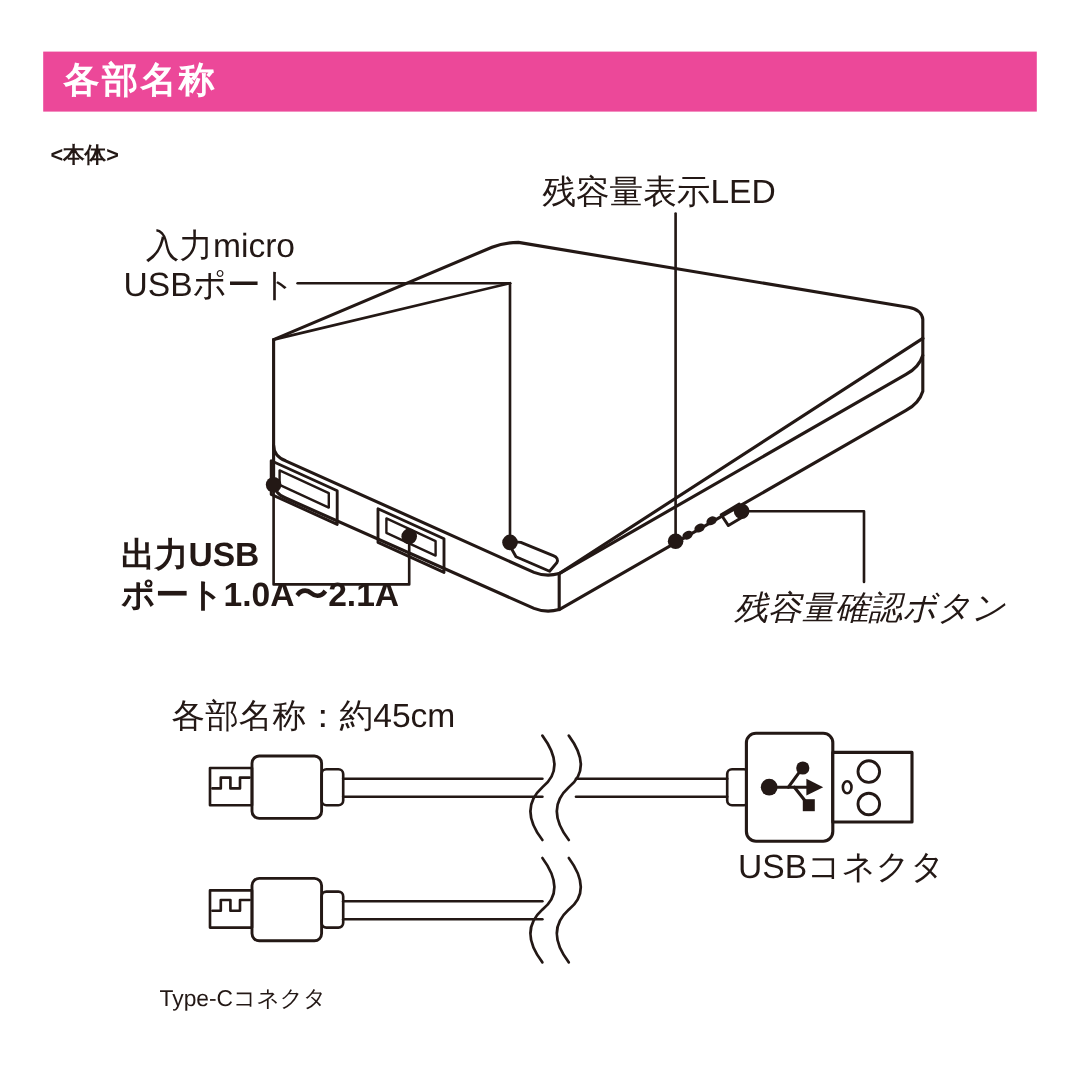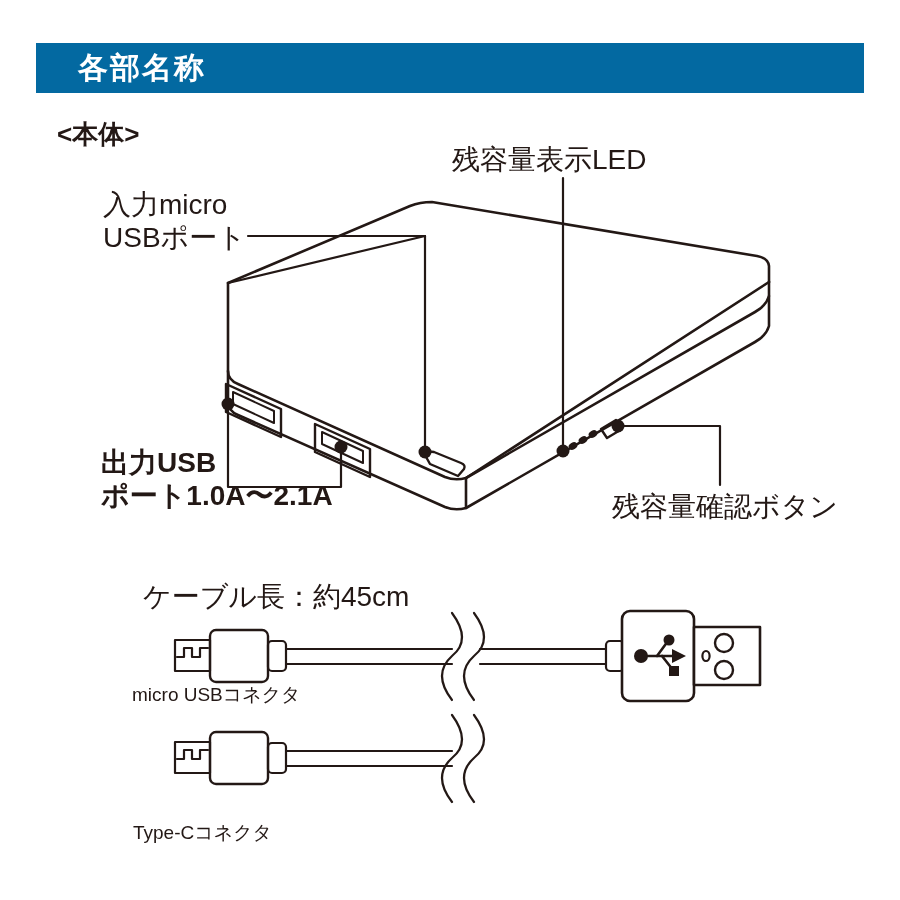--- a/index.html
+++ b/index.html
@@ -14,67 +14,65 @@
     position: relative;
     width: 900px; height: 900px;
     background: #ffffff;
   }
 
   
   .header-bar {
     position: absolute;
     left: 36px; top: 43px;
     width: 828px; height: 50px;
-    background: #0369a1;
+    background: #ec4899;
     display: flex;
     align-items: center;
-    padding-left: 25px;
   }
   .header-title {
     color: #ffffff;
     font-size: 30px;
     font-weight: bold;
     letter-spacing: 2px;
     margin-left: 17px;
     line-height: 1;
   }
 
   
   .lbl {
     position: absolute;
     color: #231815;
     line-height: 1.18;
     white-space: pre;
   }
   .lbl-section {
-    font-size: 26px;
+    font-size: 18px;
     font-weight: bold;
     letter-spacing: 0px;
-    margin-left: 15px;
   }
   .lbl-callout {
     font-size: 28px;
     letter-spacing: 0px;
   }
   .lbl-small {
     font-size: 19px;
     letter-spacing: 0px;
   }
   .lbl-note {
     font-size: 28px;
     font-weight: bold;
     letter-spacing: 1px;
   }
 
   
   #label-body        { left: 42px;  top: 119px; }
-  #label-input-micro { left: 103px; top: 188px; }
+  #label-input-micro { left: 103px; top: 188px; text-align: right; }
   #label-led         { left: 452px; top: 143px; }
   #label-output-usb  { left: 101px; top: 446px; font-weight: bold; }
-  #label-check-btn   { left: 612px; top: 490px; }
+  #label-check-btn   { left: 612px; top: 490px; font-style: italic; }
   #label-cable-sec   { left: 124px; top: 535px; }
   #label-cable-len   { left: 143px; top: 580px; }
   #label-micro-conn  { left: 132px; top: 684px; }
   #label-typec-conn  { left: 133px; top: 794px; margin-top: 28px; }
   #label-usb-conn    { left: 615px; top: 706px; }
   #label-note        { left: 230px; top: 830px; }
 
   
   svg.art {
     position: absolute;
@@ -106,26 +104,26 @@
 USBポート</div>
 
   <div class="lbl lbl-callout" id="label-led">残容量表示LED</div>
 
   <div class="lbl lbl-callout" id="label-output-usb">出力USB
 ポート1.0A〜2.1A</div>
 
   <div class="lbl lbl-callout" id="label-check-btn">残容量確認ボタン</div>
 
 
-  <div class="lbl lbl-callout" id="label-cable-len">ケーブル長：約45cm</div>
-
-  <div class="lbl lbl-small" id="label-micro-conn">micro USBコネクタ</div>
+  <div class="lbl lbl-callout" id="label-cable-len">各部名称：約45cm</div>
+
 
   <div class="lbl lbl-small" id="label-typec-conn">Type-Cコネクタ</div>
 
+  <div class="lbl lbl-callout" id="label-usb-conn">USBコネクタ</div>
 
 
   <svg class="art" viewBox="0 0 900 900" xmlns="http://www.w3.org/2000/svg">
 
     <g>
 
       <path class="stroke" stroke-width="2.6" d="M 228 283
                L 410 206
                Q 420 202 432 202
                L 757 256

